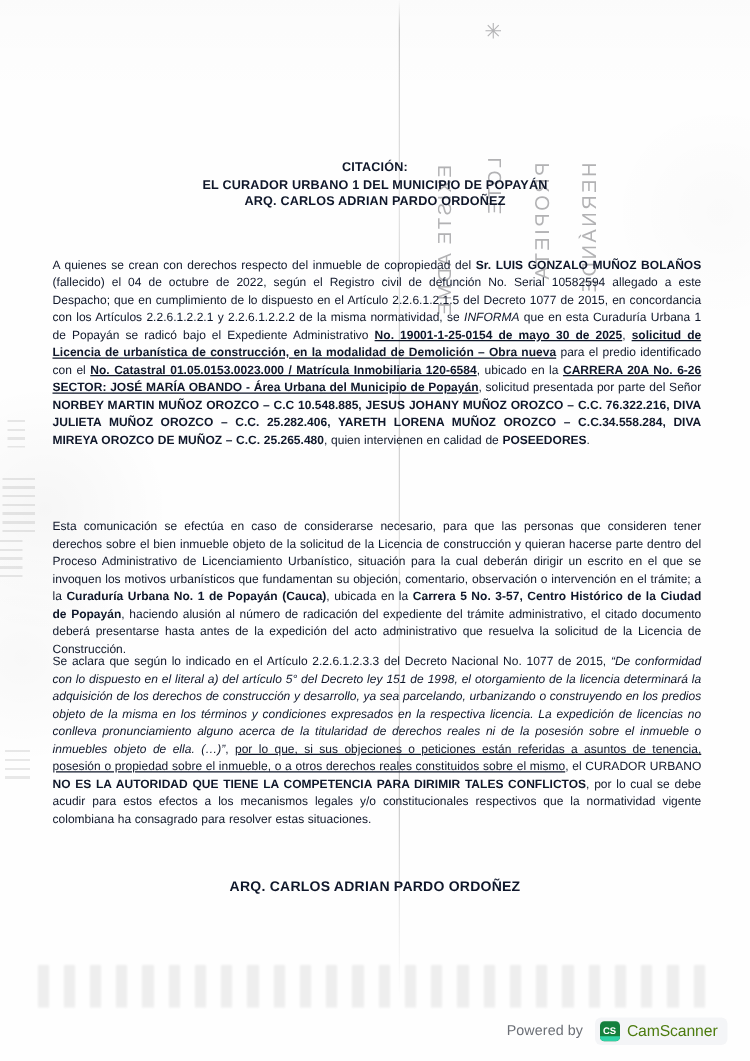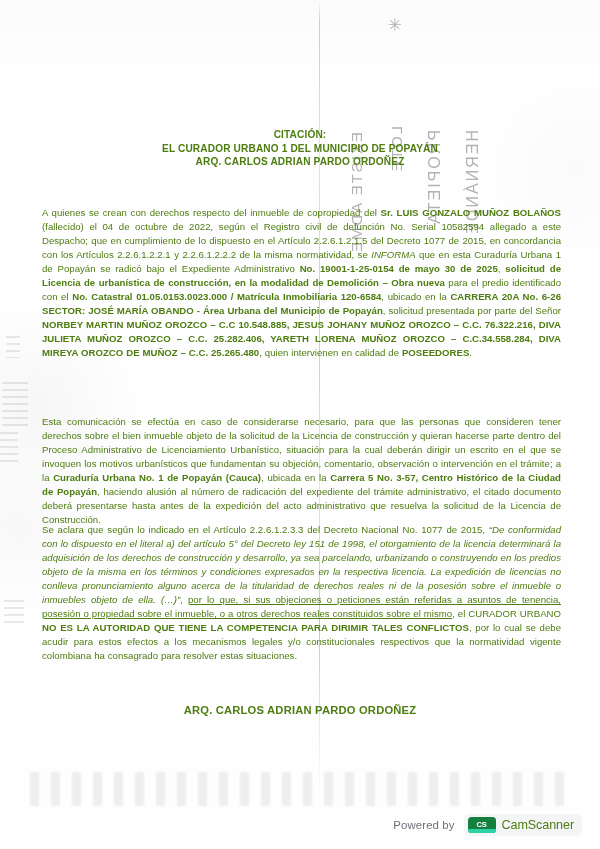--- a/index.html
+++ b/index.html
@@ -109,21 +109,21 @@
     color: rgba(108,108,112,0.50);
     font-size: 17px;
     transform: rotate(-90deg) scaleX(-1);
   }
 
   
   .doc {
     position: absolute;
     inset: 0;
     z-index: 5;
-    color: #4d7c0f;
+    color: #0f172a;
   }
 
   .heading-block {
     position: absolute;
     left: 0;
     top: 128px;
     width: 600px;
     text-align: center;
     font-weight: bold;
     font-size: 10.1px;
@@ -143,21 +143,21 @@
     letter-spacing: 0.02px;
     word-spacing: 0.2px;
   }
   .p1 { top: 196px; }
   .p2 { top: 405px; }
   .p3 { top: 513px; }
 
   b, strong { font-weight: bold; }
   .u  { text-decoration: underline; text-underline-offset: 1px; }
   .i  { font-style: italic; }
-  .bu { font-weight: bold; text-underline-offset: 1px; }
+  .bu { font-weight: bold; text-decoration: underline; text-underline-offset: 1px; }
 
   .signature {
     position: absolute;
     left: 0;
     top: 704px;
     width: 600px;
     text-align: center;
   }
   .sig-name {
     font-weight: bold;
@@ -188,21 +188,21 @@
   .cs-chip {
     display: flex;
     align-items: center;
     gap: 6px;
     background: #f4f5f7;
     border-radius: 5px;
     padding: 3px 8px 3px 4px;
   }
   .cs-mark {
     position: relative;
-    width: 28px;
+    width: 16px;
     height: 16px;
     border-radius: 3.5px;
     background: #15803d;
     overflow: hidden;
     display: flex;
     align-items: center;
     justify-content: center;
     flex: none;
   }
   .cs-mark::after {

